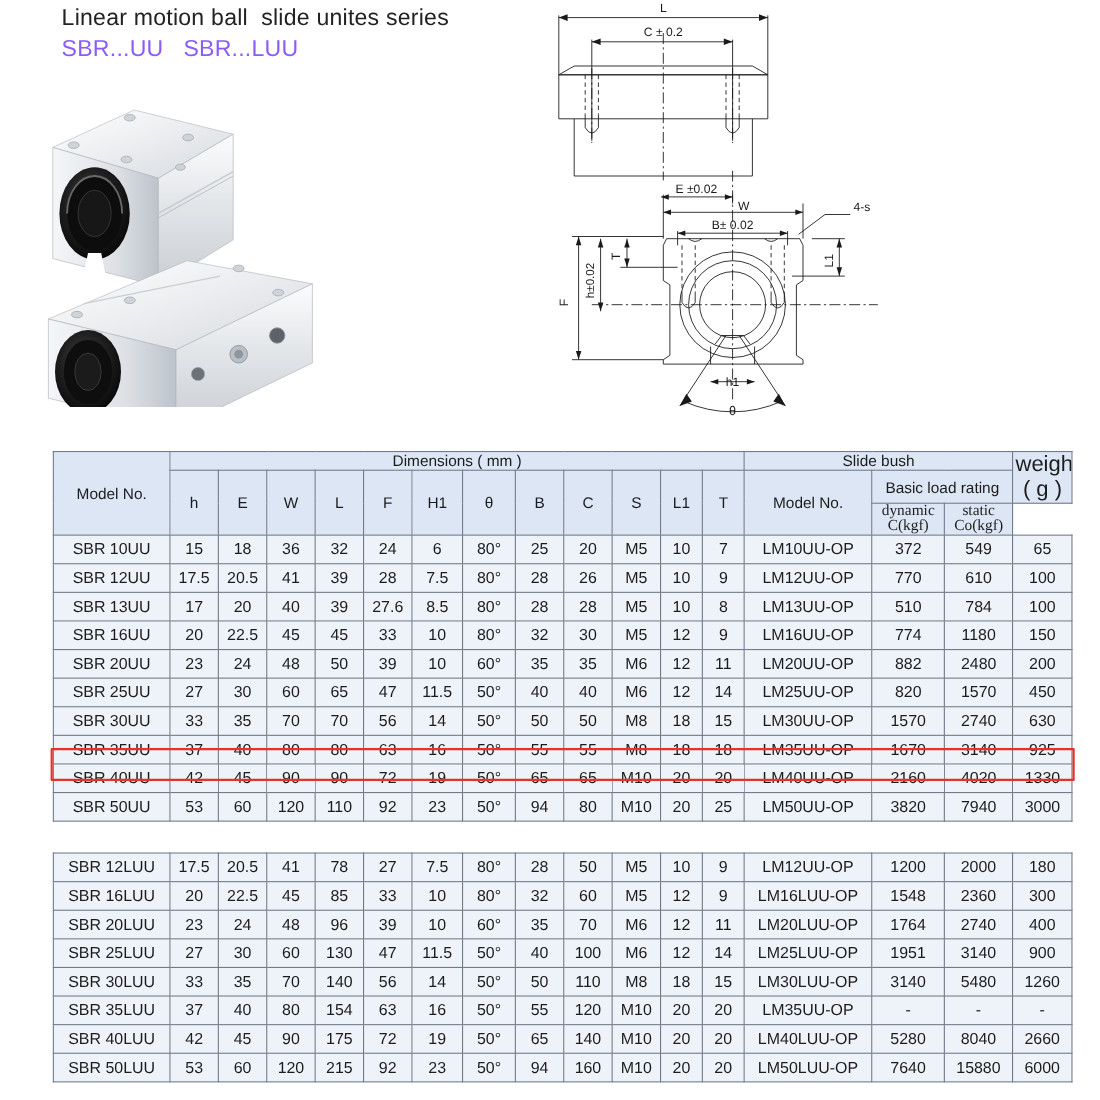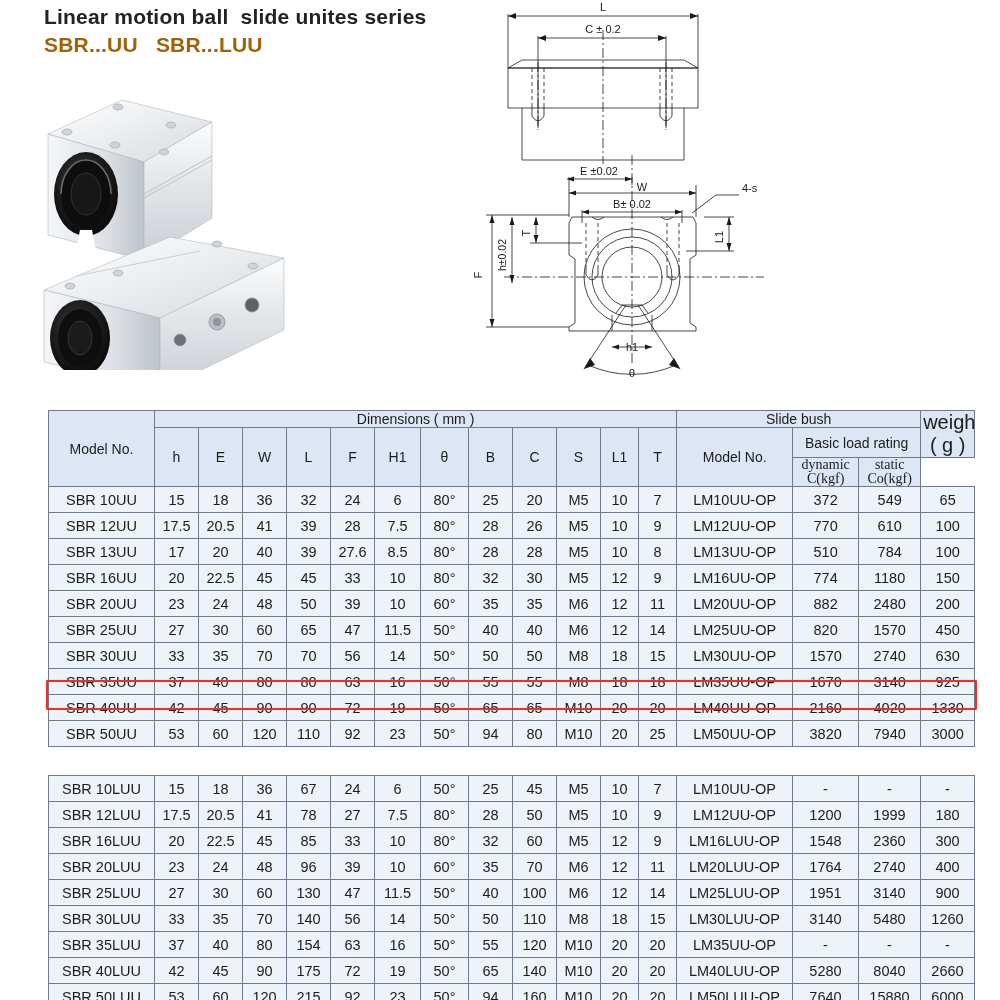--- a/index.html
+++ b/index.html
@@ -12,36 +12,35 @@
     height: 1000px;
     position: relative;
     font-family: "Liberation Sans", sans-serif;
     color: #1a1a1a;
     overflow: hidden;
   }
 
   
   #title-block {
     position: absolute;
-    left: 44px;
+    left: 56px;
     top: 4px;
     width: 420px;
-    font-weight: bold;
   }
   #title-line-1 {
     font-size: 21px;
     letter-spacing: 0.2px;
     color: #222;
     line-height: 26px;
     white-space: pre;
   }
   #title-line-2 {
     font-size: 21px;
     letter-spacing: 0.2px;
-    color: #a16207;
+    color: #8b5cf6;
     line-height: 30px;
     white-space: pre;
   }
 
   
   #photo-area {
     position: absolute;
     left: 40px;
     top: 90px;
     width: 300px;
@@ -52,21 +51,21 @@
   
   #drawing-top {
     position: absolute;
     left: 470px;
     top: 0px;
     width: 330px;
     height: 165px;
   }
   #drawing-front {
     position: absolute;
-    left: 464px;
+    left: 498px;
     top: 155px;
     width: 330px;
     height: 235px;
     text-align: right;
   }
 
   
   .spec-table {
     position: absolute;
     border-collapse: collapse;
@@ -605,55 +604,36 @@
       <col style="width:44px">
       <col style="width:38px">
     <col style="width:38px">
       <col style="width:116px">
       <col style="width:66px">
       <col style="width:62px">
     <col style="width:54px">
   </colgroup>
   <tbody id="tbody-luu">
       <tr>
-        <td class="model-cell">SBR 10LUU</td>
-        <td>15</td>
-        <td>18</td>
-        <td>36</td>
-        <td>67</td>
-        <td>24</td>
-        <td>6</td>
-        <td>50°</td>
-        <td>25</td>
-        <td>45</td>
-        <td>M5</td>
-        <td>10</td>
-        <td>7</td>
-        <td class="model-cell">LM10UU-OP</td>
-        <td>-</td>
-        <td>-</td>
-        <td>-</td>
-      </tr>
-      <tr>
         <td class="model-cell">SBR 12LUU</td>
         <td>17.5</td>
         <td>20.5</td>
         <td>41</td>
         <td>78</td>
         <td>27</td>
         <td>7.5</td>
         <td>80°</td>
         <td>28</td>
         <td>50</td>
         <td>M5</td>
         <td>10</td>
         <td>9</td>
         <td class="model-cell">LM12UU-OP</td>
         <td>1200</td>
-        <td>1999</td>
+        <td>2000</td>
         <td>180</td>
       </tr>
       <tr>
         <td class="model-cell">SBR 16LUU</td>
         <td>20</td>
         <td>22.5</td>
         <td>45</td>
         <td>85</td>
         <td>33</td>
         <td>10</td>

